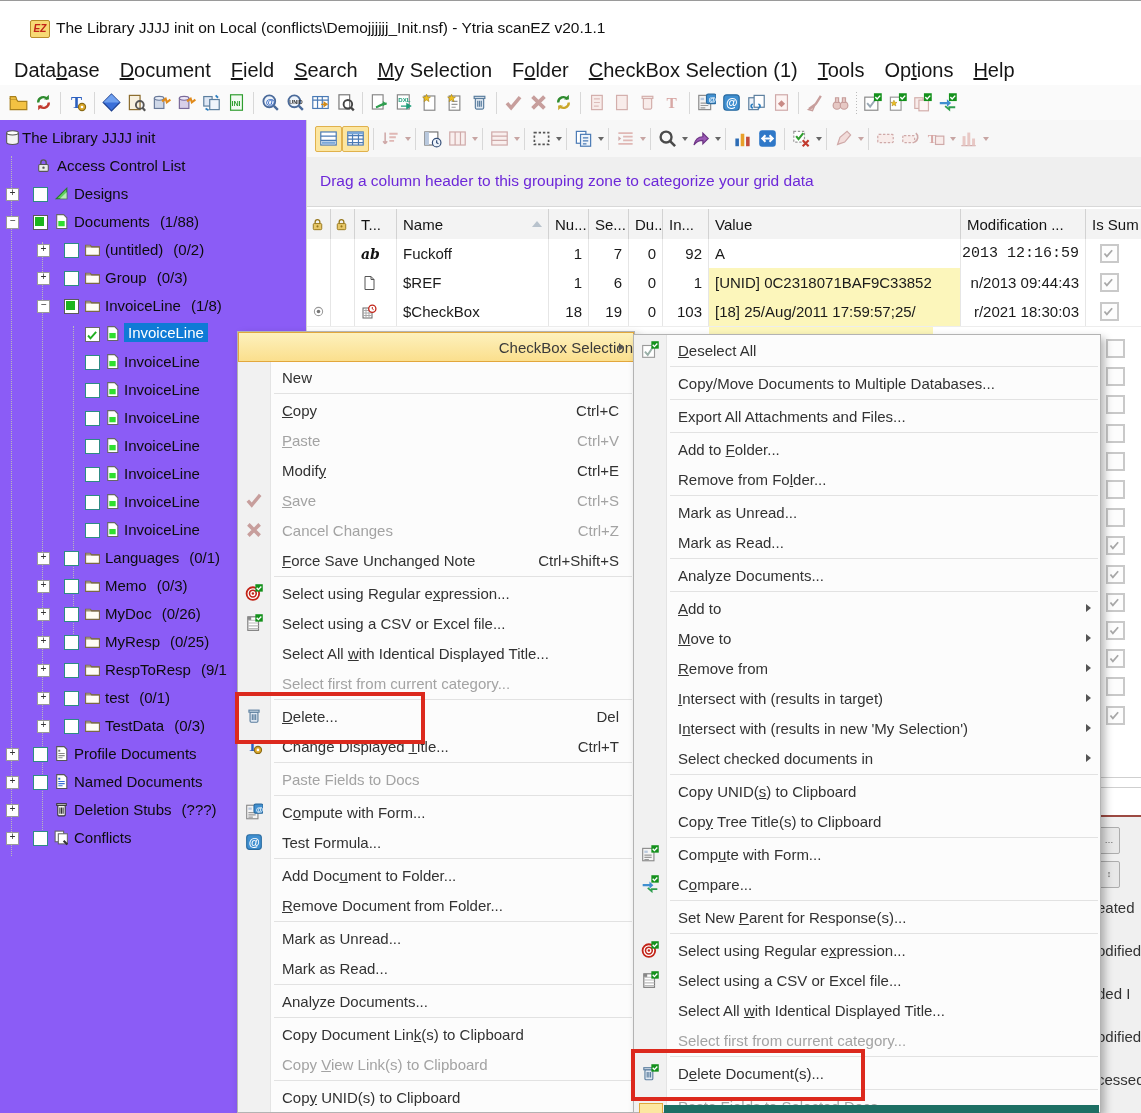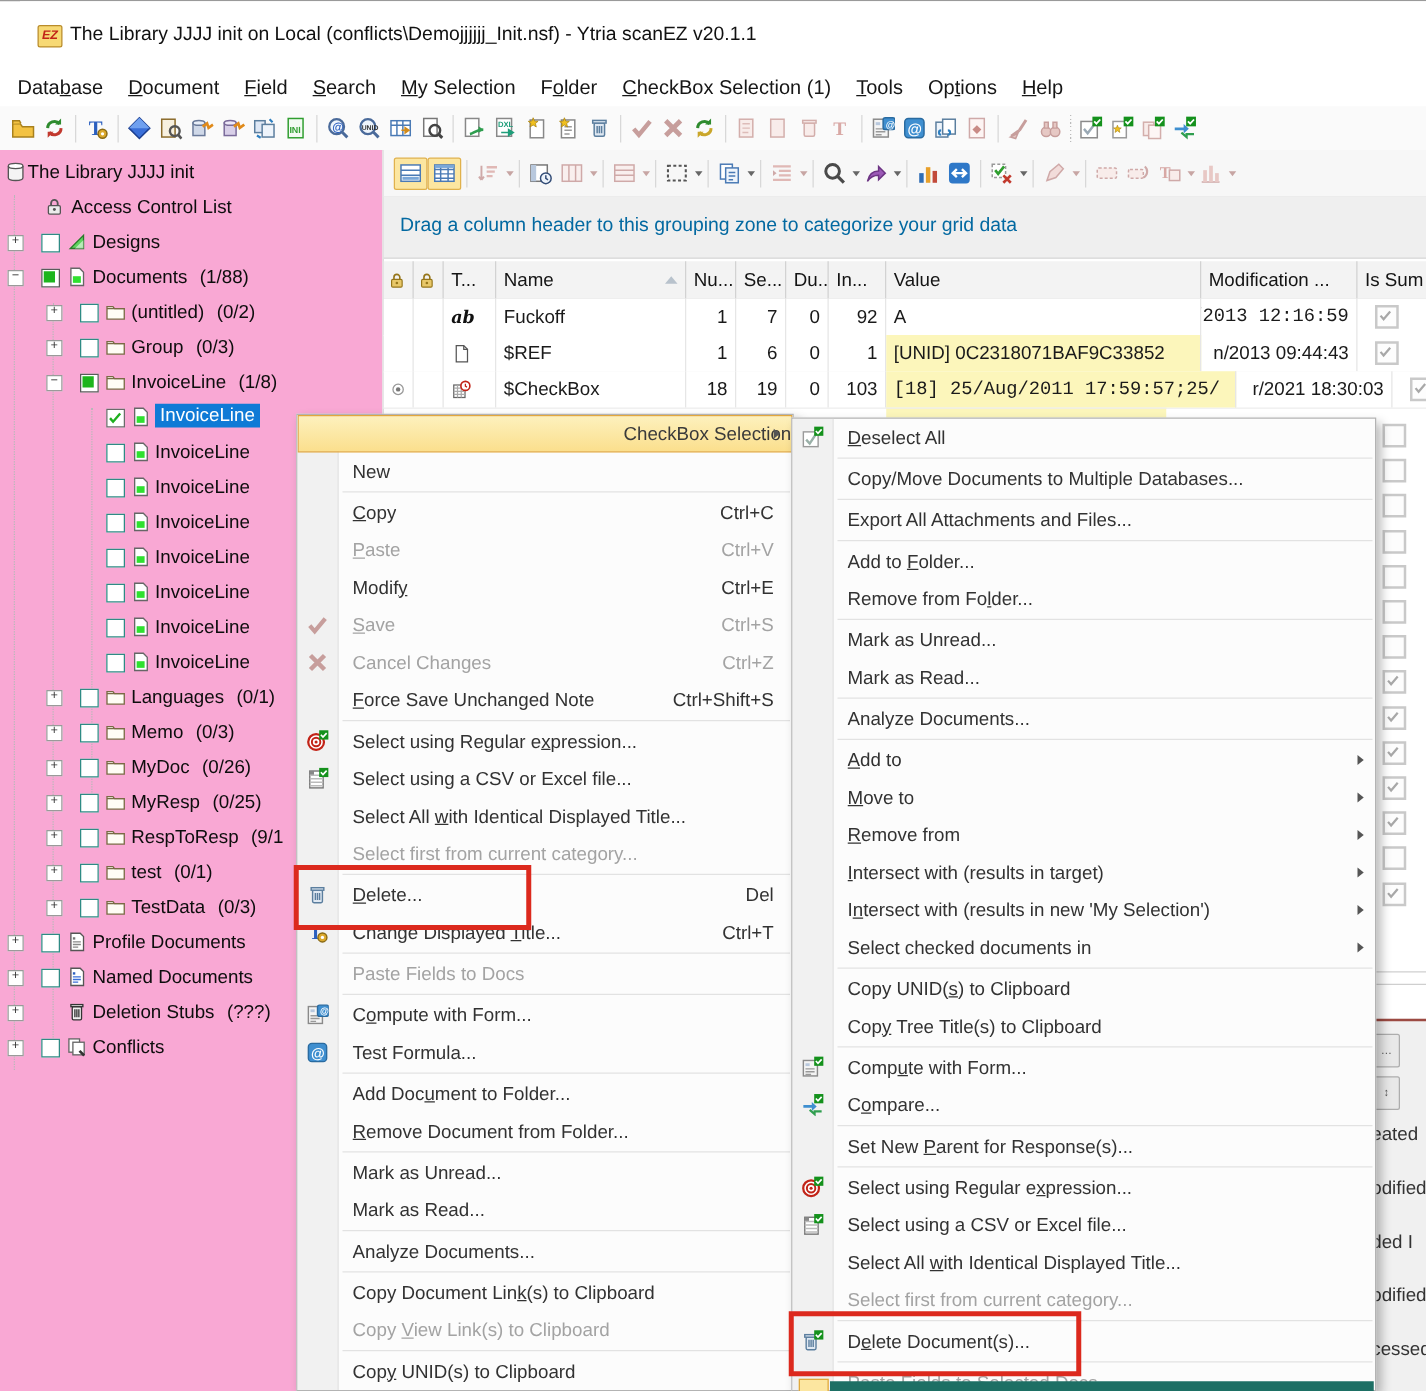--- a/index.html
+++ b/index.html
@@ -7,52 +7,52 @@
        font-family:"Liberation Sans",sans-serif;color:#1a1a1a;}
   #app{position:absolute;inset:0;border-top:1px solid #9a9a9a;}
   
   #titlebar{position:absolute;left:16px;top:0;width:100%;height:54px;background:#fff;}
   .ezlogo{position:absolute;left:14px;top:19px;width:18px;height:16px;background:#f7d974;
           border:1px solid #b98c2a;border-radius:2px;color:#c22418;font:italic bold 10px "Liberation Sans",sans-serif;
           text-align:center;line-height:15px;}
   #wintitle{position:absolute;left:40px;top:18px;font-size:15.5px;color:#111;white-space:nowrap;}
   
   #menubar{position:absolute;left:0;top:54px;width:100%;height:30px;background:#fff;display:flex;align-items:center;padding-left:4px;}
-  .mb-item{padding:0 10px;font-size:16px;line-height:29px;color:#161616;white-space:nowrap;}
+  .mb-item{padding:0 10px;font-size:20px;line-height:29px;color:#161616;white-space:nowrap;}
   u{text-decoration:underline;}
   
   #tbmain{position:absolute;left:0;top:84px;width:100%;height:35px;background:#fafafa;
           border-bottom:1px solid #e3e3e3;display:flex;align-items:center;padding-left:6px;overflow:hidden;}
   .tbi{width:25px;height:24px;display:flex;align-items:center;justify-content:center;flex:0 0 auto;}
   .tbsep{width:1px;height:22px;background:#d8d8d8;margin:0 4px;flex:0 0 auto;}
   .tbsepdot{width:4px;height:22px;margin:0 3px;flex:0 0 auto;
             background:repeating-linear-gradient(#bbb 0 1px,transparent 1px 3px);width:1px;}
   .caret{width:0;height:0;border-left:3.5px solid transparent;border-right:3.5px solid transparent;
          border-top:4px solid #666;margin-left:2px;flex:0 0 auto;}
   .caret.faded{border-top-color:#c7a5a3;}
   .tbi.hl{background:#fce6a0;border:1px solid #e0b14c;border-radius:2px;}
   
-  #treepanel{position:absolute;left:0;top:119px;width:306px;bottom:0;background:#f9a8d4;}
+  #treepanel{position:absolute;left:0;top:119px;width:306px;bottom:0;background:#8b5cf6;}
   .treerow{position:absolute;height:28px;display:flex;align-items:center;white-space:nowrap;font-size:15px;}
   .toggle{position:absolute;width:11px;height:11px;border:1px solid #9a9a9a;background:#fff;
           font:10px/9px "Liberation Mono",monospace;text-align:center;color:#333;}
   .cb{position:absolute;width:13px;height:13px;background:#fff;border:1px solid #2e8b84;}
   .cb.part{border-color:#5a5a5a;}
   .cb.part i{position:absolute;left:1px;top:1px;width:9px;height:9px;background:#1db51d;display:block;}
   .cb.chk{border-color:#6a6a6a;}
   .tlabel{position:absolute;font-size:15px;color:#0d0d0d;}
   .tlabel .cnt{margin-left:10px;}
   .tlabel.sel{background:#0f7ad6;color:#fff;padding:1px 4px;}
   .connector{position:absolute;border-left:1px dotted #b8b8b8;width:0;}
   
   #gridpanel{position:absolute;left:306px;top:119px;right:0;bottom:0;background:#fff;border-left:1px solid #d5d5d5;}
   #gridtb{position:absolute;left:0;top:0;right:0;height:37px;background:#f7f7f7;border-bottom:1px solid #ddd;
           display:flex;align-items:center;padding-left:8px;overflow:hidden;}
   #groupzone{position:absolute;left:0;top:37px;right:0;height:49px;background:#efefef;border-bottom:1px solid #d8d8d8;}
-  #groupzone span{position:absolute;left:13px;top:15px;font-size:15.5px;color:#0369a1;}
+  #groupzone span{position:absolute;left:13px;top:15px;font-size:15.5px;color:#6d28d9;}
   #gridhead{position:absolute;left:0;top:89px;right:0;height:30px;background:#f3f3f3;border-bottom:1px solid #c9c9c9;display:flex;}
   .hcell{border-right:1px solid #d2d2d2;font-size:15px;color:#141414;display:flex;align-items:center;
          padding-left:6px;box-sizing:border-box;overflow:hidden;white-space:nowrap;flex:0 0 auto;}
   .sortup{width:0;height:0;border-left:5px solid transparent;border-right:5px solid transparent;
           border-bottom:6px solid #b8c2cc;margin-left:auto;margin-right:6px;}
   .grow{position:absolute;left:0;right:0;height:29px;display:flex;border-bottom:1px solid #ededed;background:#fff;}
   .gcell{border-right:1px solid #e6e6e6;font-size:15px;display:flex;align-items:center;padding:0 6px;
          box-sizing:border-box;overflow:hidden;white-space:nowrap;flex:0 0 auto;}
   .gcell.num{justify-content:flex-end;}
   .gcell.hl{background:#fcf6bb;}
@@ -1000,21 +1000,21 @@
               <path d="M2 6.5h9M2 9h9M2 11.5h9M5 4v10M8 4v10" stroke="#aaa"></path>
               <circle cx="11.3" cy="4.7" r="3.6" fill="#fff" stroke="#c22418" stroke-width="1.3"></circle>
               <path d="M11.3 3v1.9l1.3.8" fill="none" stroke="#c22418"></path>
             </svg>
           </div>
           <div class="gcell" style="width: 152px;">$CheckBox</div>
           <div class="gcell num" style="width: 40px;">18</div>
           <div class="gcell num" style="width: 40px;">19</div>
           <div class="gcell num" style="width: 34px;">0</div>
           <div class="gcell num" style="width: 46px;">103</div>
-          <div class="gcell hl" style="width: 280px; font-family: Liberation Mono, monospace;">[18] 25/Aug/2011 17:59:57;25/</div>
+          <div class="gcell hl" style="width: 252px;">[18] 25/Aug/2011 17:59:57;25/</div>
           <div class="gcell modif" style="width: 125px;">r/2021 18:30:03</div>
           <div class="gcell" style="width: 60px;">
             <div class="gridcb"><svg width="13" height="13" viewBox="0 0 16 16">
                 <path d="M3 8l3 3.5L12.5 4" fill="none" stroke="#a8a8a8" stroke-width="2.2"></path>
               </svg></div>
           </div>
         </div>
       </div>
   <div style="position: absolute; left: 402px; top: 206px; width: 224px; height: 8px; background: rgb(252, 246, 187); border-top: 1px solid rgb(237, 237, 237);"></div>
     </div>

